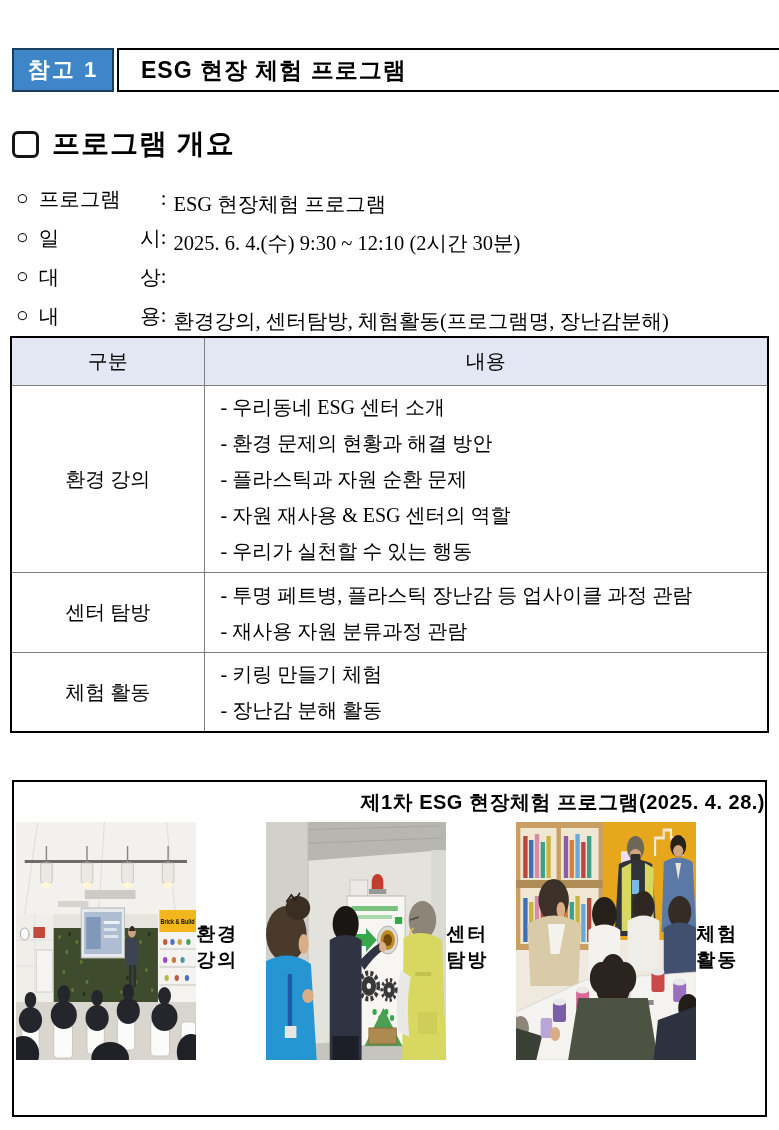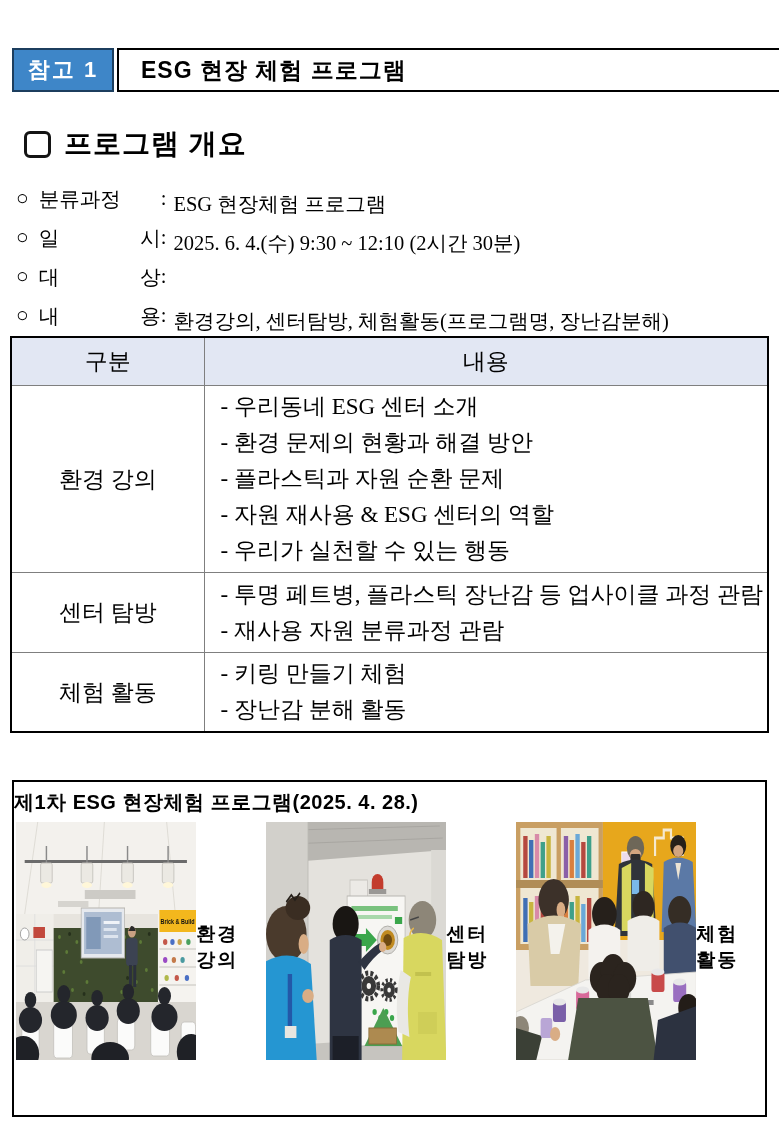--- a/index.html
+++ b/index.html
@@ -18,57 +18,57 @@
     display:flex;align-items:center;justify-content:center;letter-spacing:2px;
   }
   .title-box{
     flex:1;margin-left:3px;border:2px solid var(--border-dark,#000);box-sizing:border-box;
     display:flex;align-items:center;padding-left:22px;
     font-family:"Liberation Sans",sans-serif;font-weight:bold;font-size:23px;letter-spacing:1px;
   }
 
   
   .section-heading{
-    position:absolute;top:125px;left:24px;display:flex;align-items:center;
+    position:absolute;top:125px;left:12px;display:flex;align-items:center;
     font-family:"Liberation Sans",sans-serif;font-weight:bold;font-size:28px;letter-spacing:1px;
   }
   .checkbox{width:21px;height:21px;border:3px solid #141414;border-radius:6px;margin-right:13px;background:#fff;}
 
   
   .overview{position:absolute;top:179px;left:16px;width:752px;font-size:20.5px;}
   .ov-line{height:39px;display:flex;align-items:center;white-space:pre;}
   .ov-bullet{font-size:21px;margin-right:10px;}
   .ov-label{display:inline-block;width:122px;text-align:justify;text-align-last:justify;}
   .ov-value{margin-left:7px;margin-top:11px;}
 
   
   table.program{
     position:absolute;top:336px;left:10px;width:759px;
-    border-collapse:collapse;table-layout:fixed;font-size:23px;
+    border-collapse:collapse;table-layout:fixed;font-size:20px;
     border:2px solid var(--border-dark,#000);
   }
   .program th,.program td{border:1px solid var(--border-gray,#7f7f7f);}
   .program thead th{
     background:var(--table-header-bg,#e2e7f3);height:45px;font-weight:normal;
     text-align:center;vertical-align:middle;
   }
   .program td.cat{text-align:center;vertical-align:middle;}
   .program td.content{padding:3px 16px 3px 16px;vertical-align:middle;}
   .program .tline{line-height:36px;white-space:pre;}
   .program tbody tr:nth-of-type(1){height:184px;}
   .program tbody tr:nth-of-type(2){height:80px;}
   .program tbody tr:nth-of-type(3){height:74px;}
 
   
   .gallery{
     position:absolute;top:780px;left:12px;width:755px;height:337px;
     border:2px solid var(--border-dark,#000);box-sizing:border-box;
     font-family:"Liberation Sans",sans-serif;
   }
-  .gallery-title{text-align:left;font-weight:bold;font-size:20px;margin-top:7px;letter-spacing:.5px;}
+  .gallery-title{text-align:right;font-weight:bold;font-size:20px;margin-top:7px;letter-spacing:.5px;}
   .photos{display:flex;gap:3px;padding:6px 2px 0 2px;}
   .photo{flex:1 1 0;margin:0;display:flex;flex-direction:row;align-items:center;min-width:0;}
   .photo svg{width:100%;height:238px;display:block;}
   figcaption{margin-top:11px;font-weight:bold;font-size:19px;letter-spacing:2px;}
 </style>
 </head>
 <body>
 
 <div class="page">
 
@@ -79,21 +79,21 @@
 
   <div class="section-heading">
     <span class="checkbox"></span>
     <span>프로그램 개요</span>
   </div>
 
   <div class="overview">
 
       <div class="ov-line">
         <span class="ov-bullet">○</span>
-        <span class="ov-label">분류과정</span><span>:</span>
+        <span class="ov-label">프로그램</span><span>:</span>
         <span class="ov-value">ESG 현장체험 프로그램</span>
       </div>
 
       <div class="ov-line">
         <span class="ov-bullet">○</span>
         <span class="ov-label">일 시</span><span>:</span>
         <span class="ov-value">2025. 6. 4.(수) 9:30 ~ 12:10 (2시간 30분)</span>
       </div>
 
       <div class="ov-line">

